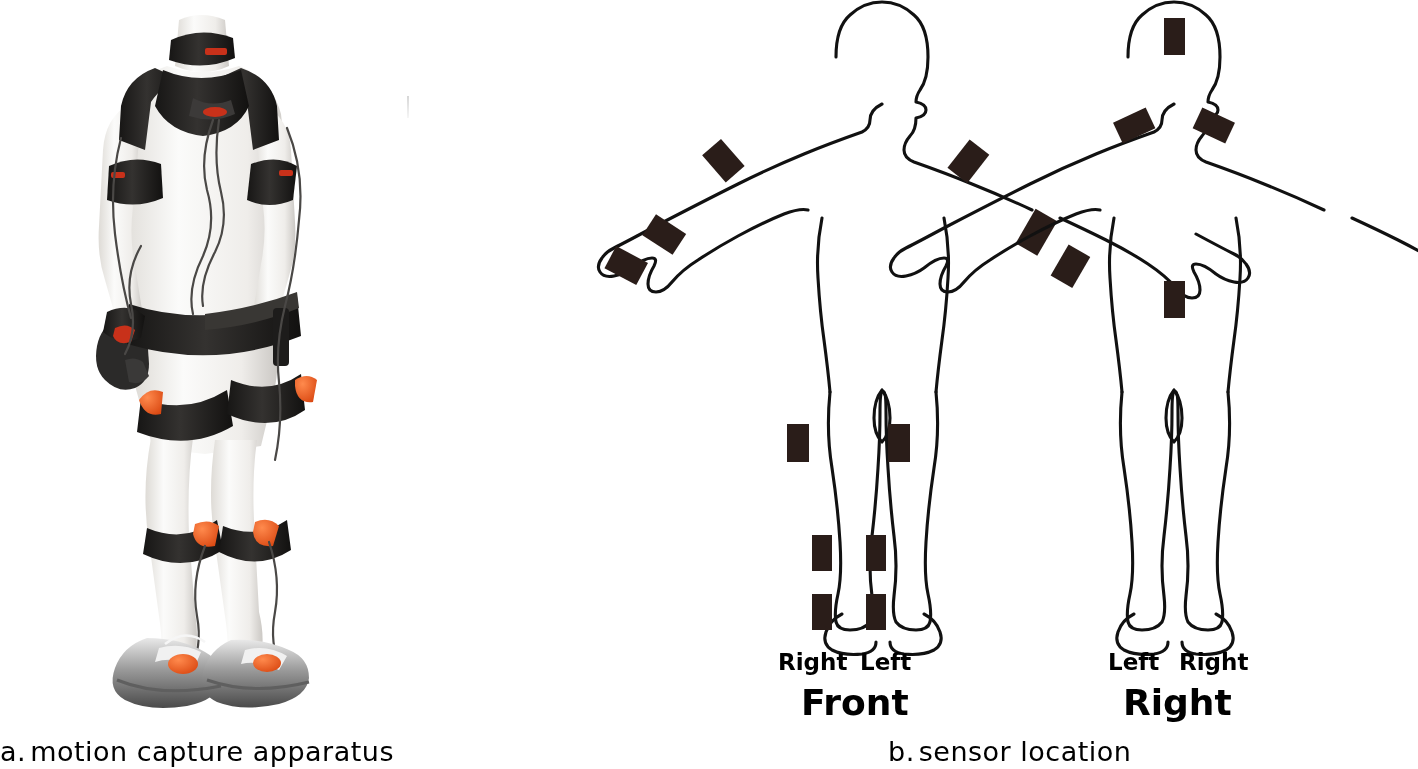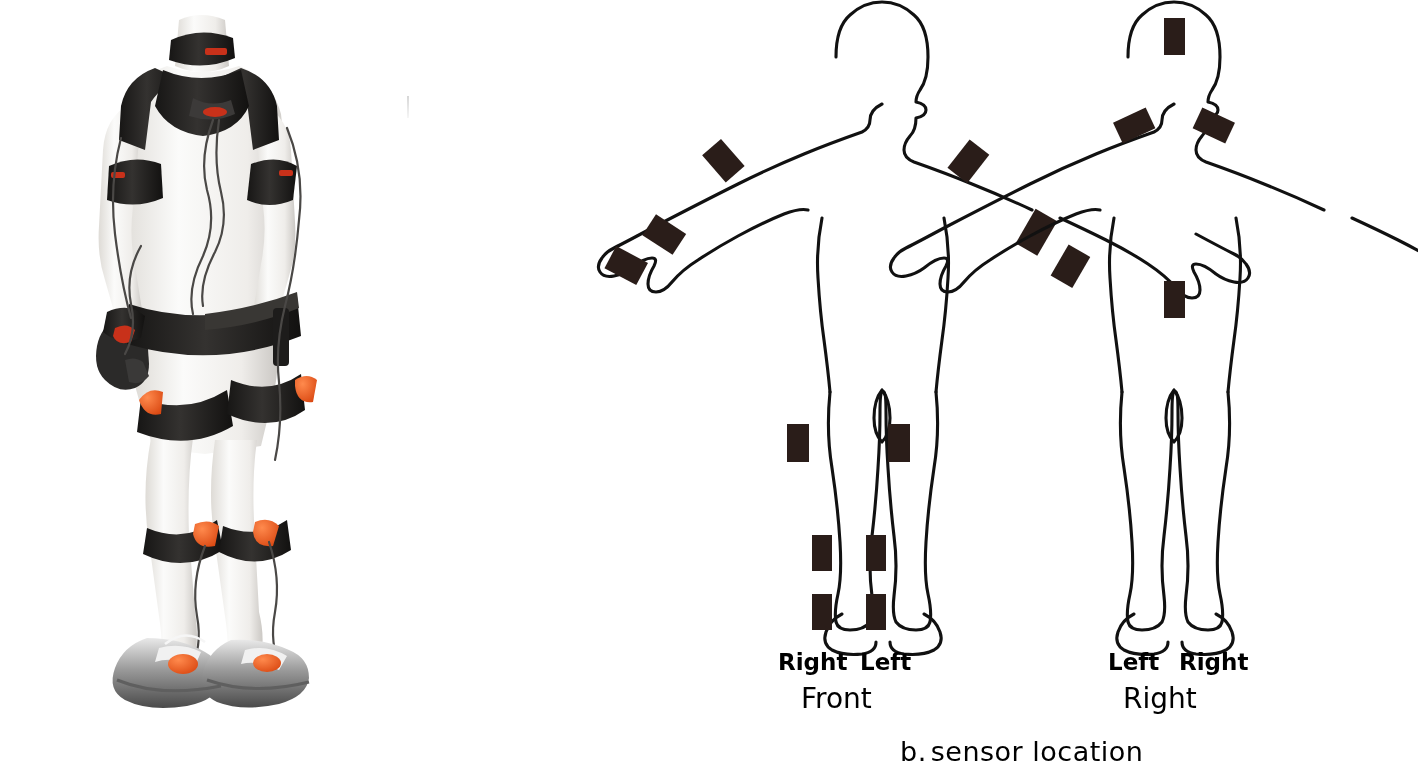--- a/index.html
+++ b/index.html
@@ -18,25 +18,25 @@
   .artifact{position:absolute;left:352px;top:88px;width:2px;height:22px;
             background:linear-gradient(#c9c9c9,#f3f3f3);opacity:.75;}
 
   
   .panel-b{position:absolute;left:560px;top:0;width:858px;height:659px;}
   .body-svg{position:absolute;left:0;top:0;width:858px;height:700px;}
 
   
   .caption{position:absolute;font-weight:400;letter-spacing:.5px;white-space:nowrap;}
   .caption-a{left:0px;top:736px;font-size:27px;}
-  .caption-b{left:888px;top:736px;font-size:27px;margin-left:12px;}
+  .caption-b{left:888px;top:736px;font-size:27px;}
   .cap-letter{margin-right:4px;}
 
   .side-label{position:absolute;font-weight:bold;font-size:23px;white-space:nowrap;}
-  .view-label{position:absolute;font-weight:normal;font-size:28px;white-space:nowrap;}
+  .view-label{position:absolute;font-weight:bold;font-size:36px;white-space:nowrap;}
 </style>
 </head>
 <body>
 
 <div class="figure-root">
 
   <div class="panel-a">
     <div class="photo-stage">
       <svg class="photo-svg" viewBox="0 0 330 710" preserveAspectRatio="xMidYMid meet">
         <defs>
@@ -143,20 +143,23 @@
           <ellipse cx="128" cy="656" rx="15" ry="10" fill="url(#orangeG)"></ellipse>
           <ellipse cx="212" cy="655" rx="14" ry="9" fill="url(#orangeG)"></ellipse>
           <path d="M62 672 q44 18 104 6" fill="none" stroke="#5f5f5f" stroke-width="3"></path>
           <path d="M152 672 q46 16 102 2" fill="none" stroke="#5f5f5f" stroke-width="3"></path>
           <path d="M110 636 q20 -16 40 -2" fill="none" stroke="#f6f6f6" stroke-width="2.6"></path>
         </g>
       </svg>
       <div class="artifact"></div>
     </div>
 
+    <div class="caption caption-a">
+      <span class="cap-letter">a.</span><span>motion  capture  apparatus</span>
+    </div>
   </div>
 
   <div class="panel-b">
     <svg class="body-svg" viewBox="0 0 858 700" preserveAspectRatio="xMidYMid meet">
 
       <g fill="none" stroke="#111" stroke-width="3.1" stroke-linejoin="round" stroke-linecap="round">
 
         <path d="M276 57
                  q0 -30 14 -42 q14 -13 32 -13 q18 0 32 13 q14 12 14 42
                  q0 22 -8 33 q-4 6 -4 12 q10 2 10 8 q0 6 -10 8

